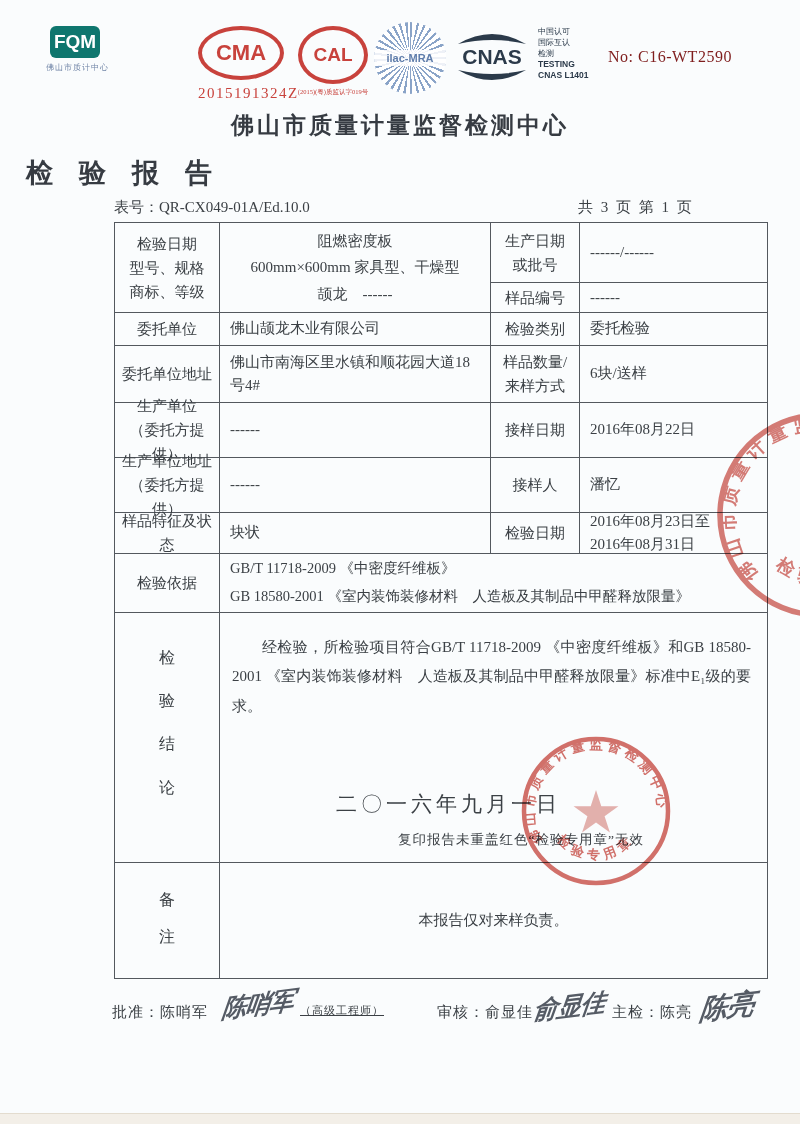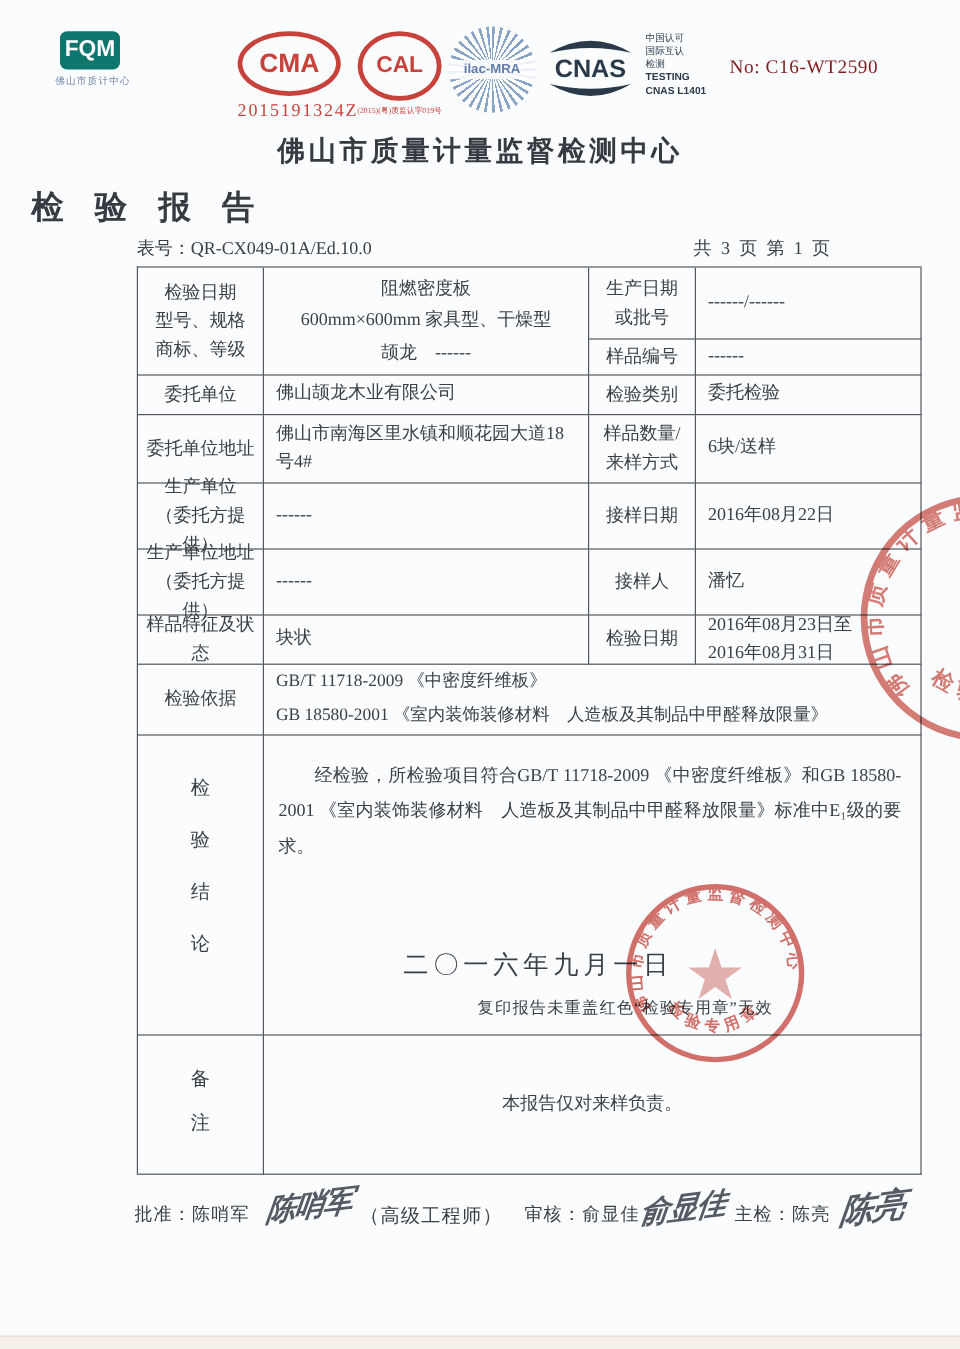--- a/index.html
+++ b/index.html
@@ -189,21 +189,21 @@
 
   <div class="c lab vlabel" style="grid-area:10/1/11/2;padding:12px 0 16px;">
     <div>备</div>
     <div>注</div>
   </div>
   <div class="c valc remark-cell" style="grid-area:10/2/11/5">本报告仅对来样负责。</div>
 </div>
 
 <div class="abs foot" style="left:112px;">批准：陈哨军</div>
 <div class="abs sig" style="left:222px;top:988px;">陈哨军</div>
-<div class="abs foot" style="left:300px;font-size:16px;">（高级工程师）</div>
+<div class="abs foot" style="left:300px;font-size:11px;text-decoration:underline;">（高级工程师）</div>
 <div class="abs foot" style="left:437px;">审核：俞显佳</div>
 <div class="abs sig" style="left:533px;top:990px;">俞显佳</div>
 <div class="abs foot" style="left:612px;">主检：陈亮</div>
 <div class="abs sig" style="left:700px;top:988px;font-size:28px;">陈亮</div>
 
 <svg class="abs stamp" style="left:513px;top:728px;" width="166" height="166" viewBox="0 0 166 166">
   <g opacity="0.78">
     <circle cx="83" cy="83" r="72" fill="none" stroke="#c94a42" stroke-width="4.5"></circle>
     <path id="arc1" d="M 35.5,122.8 A 62,62 0 1 1 130.5,122.8" fill="none"></path>
     <text font-size="13.5" fill="#c94a42" letter-spacing="4" font-weight="bold">

